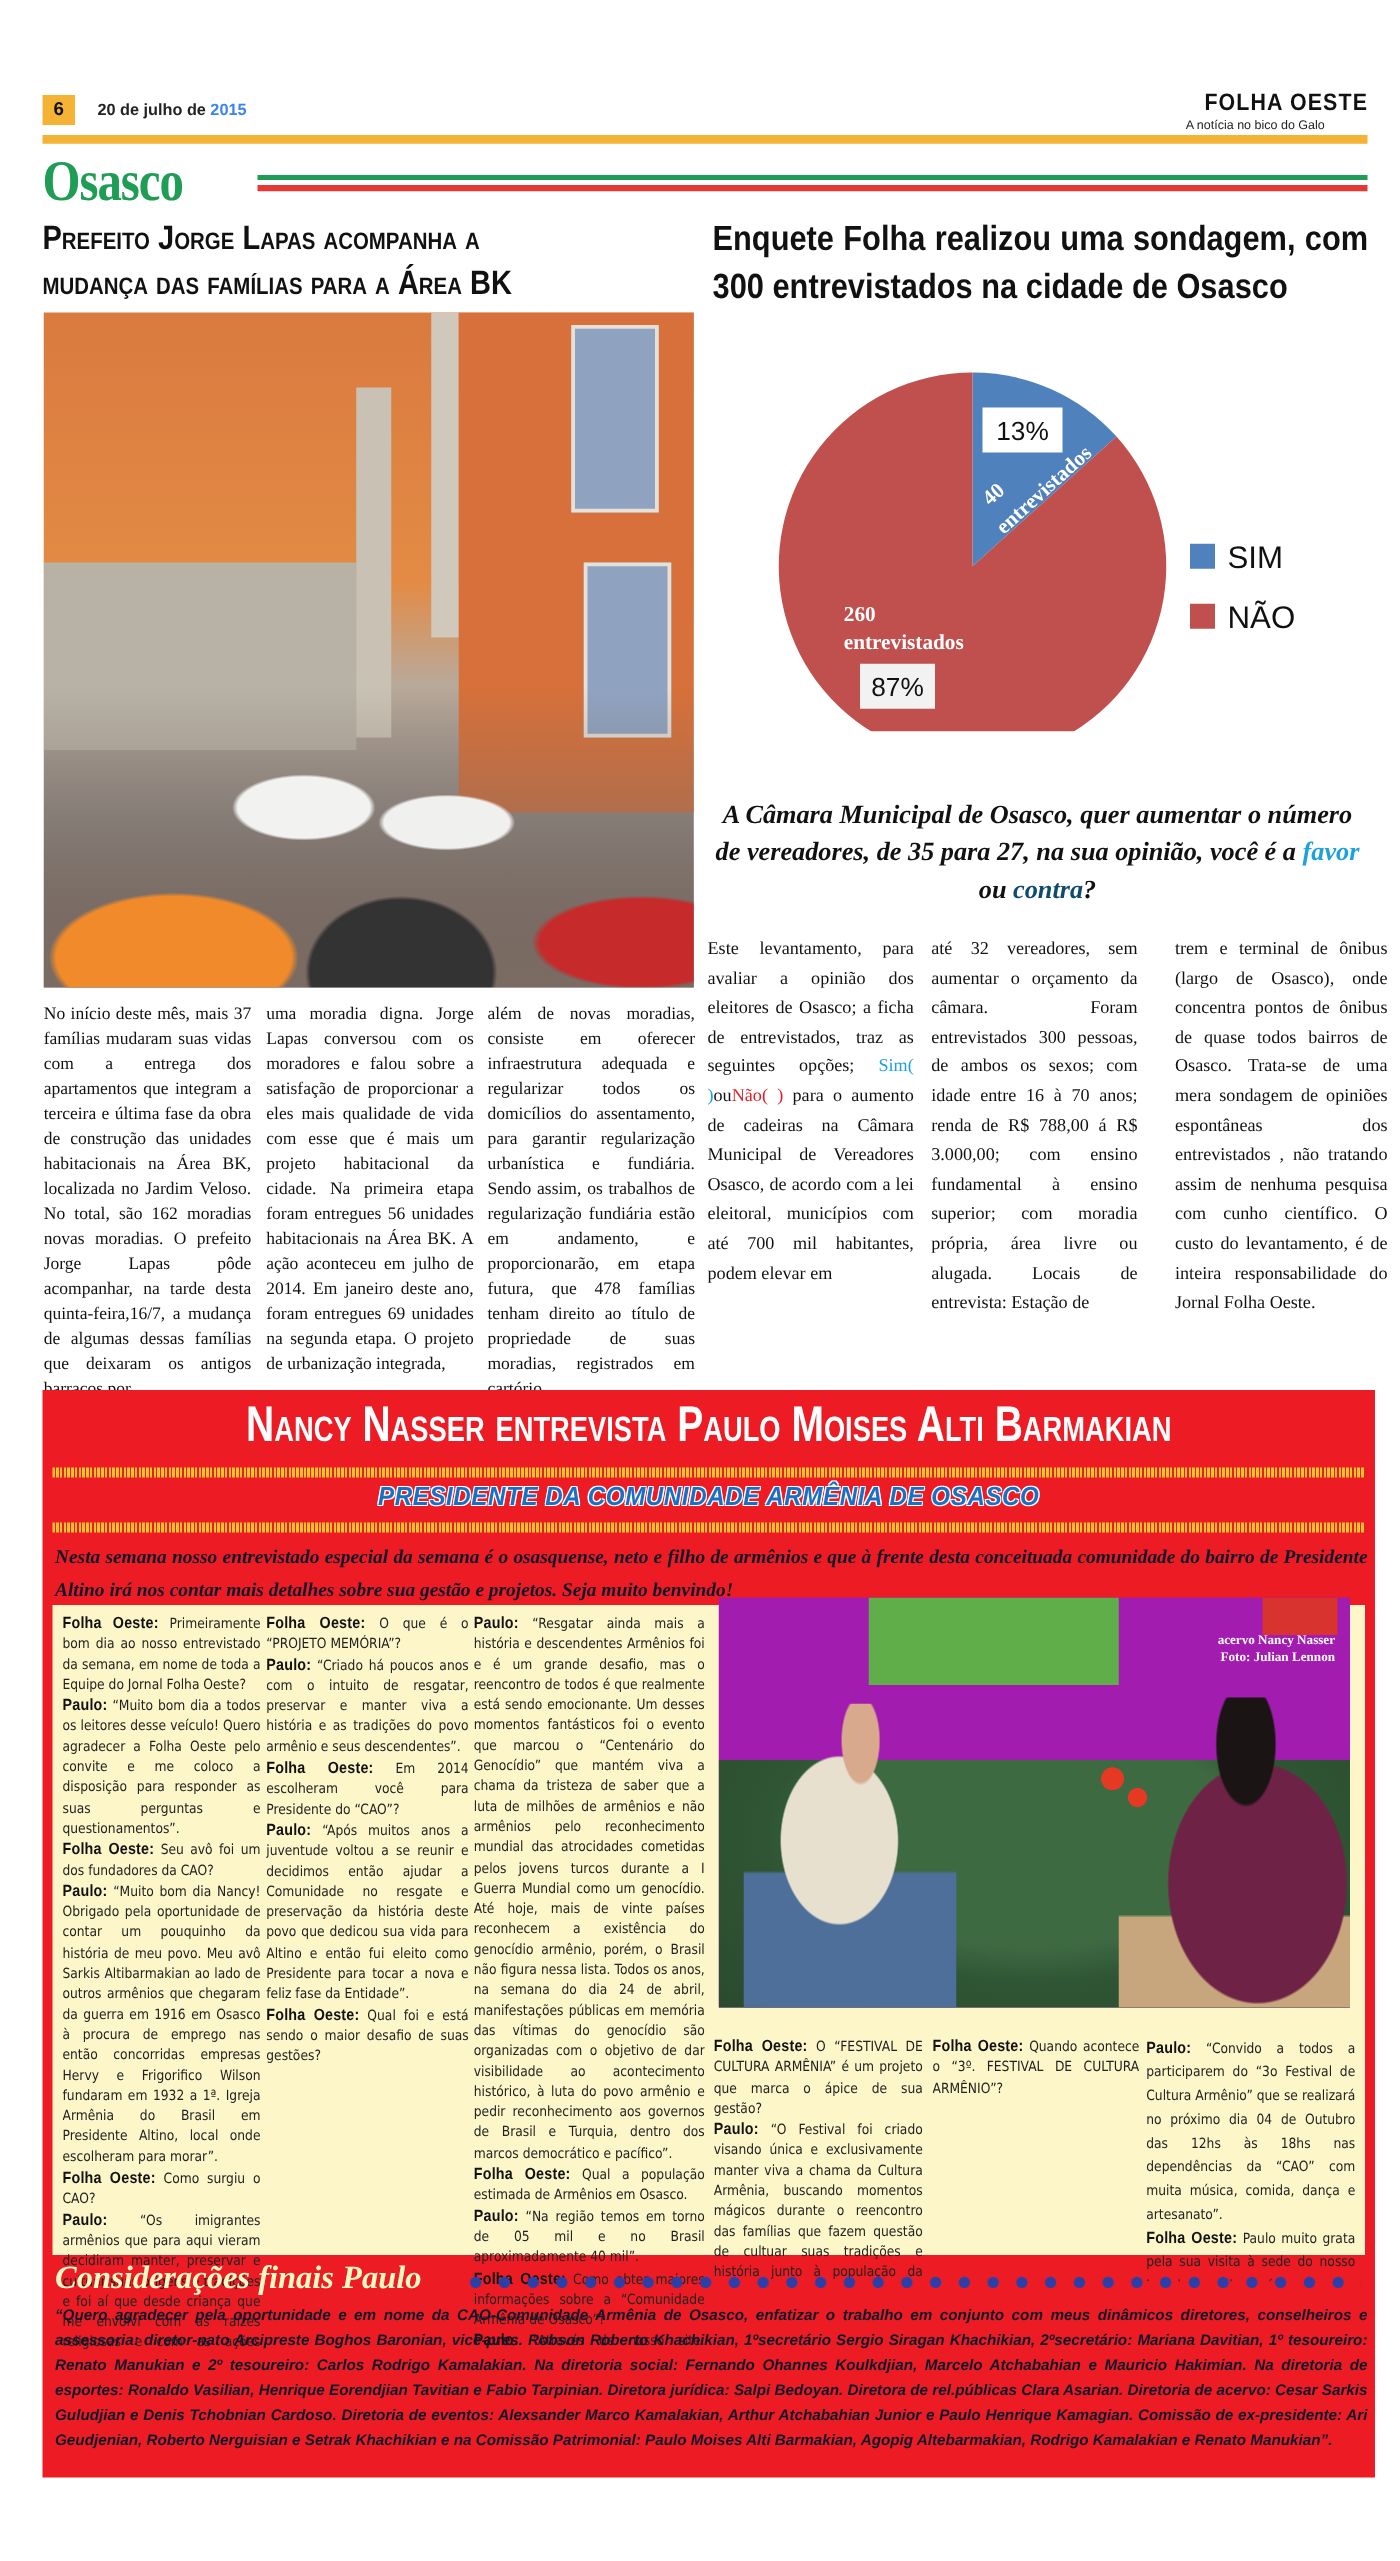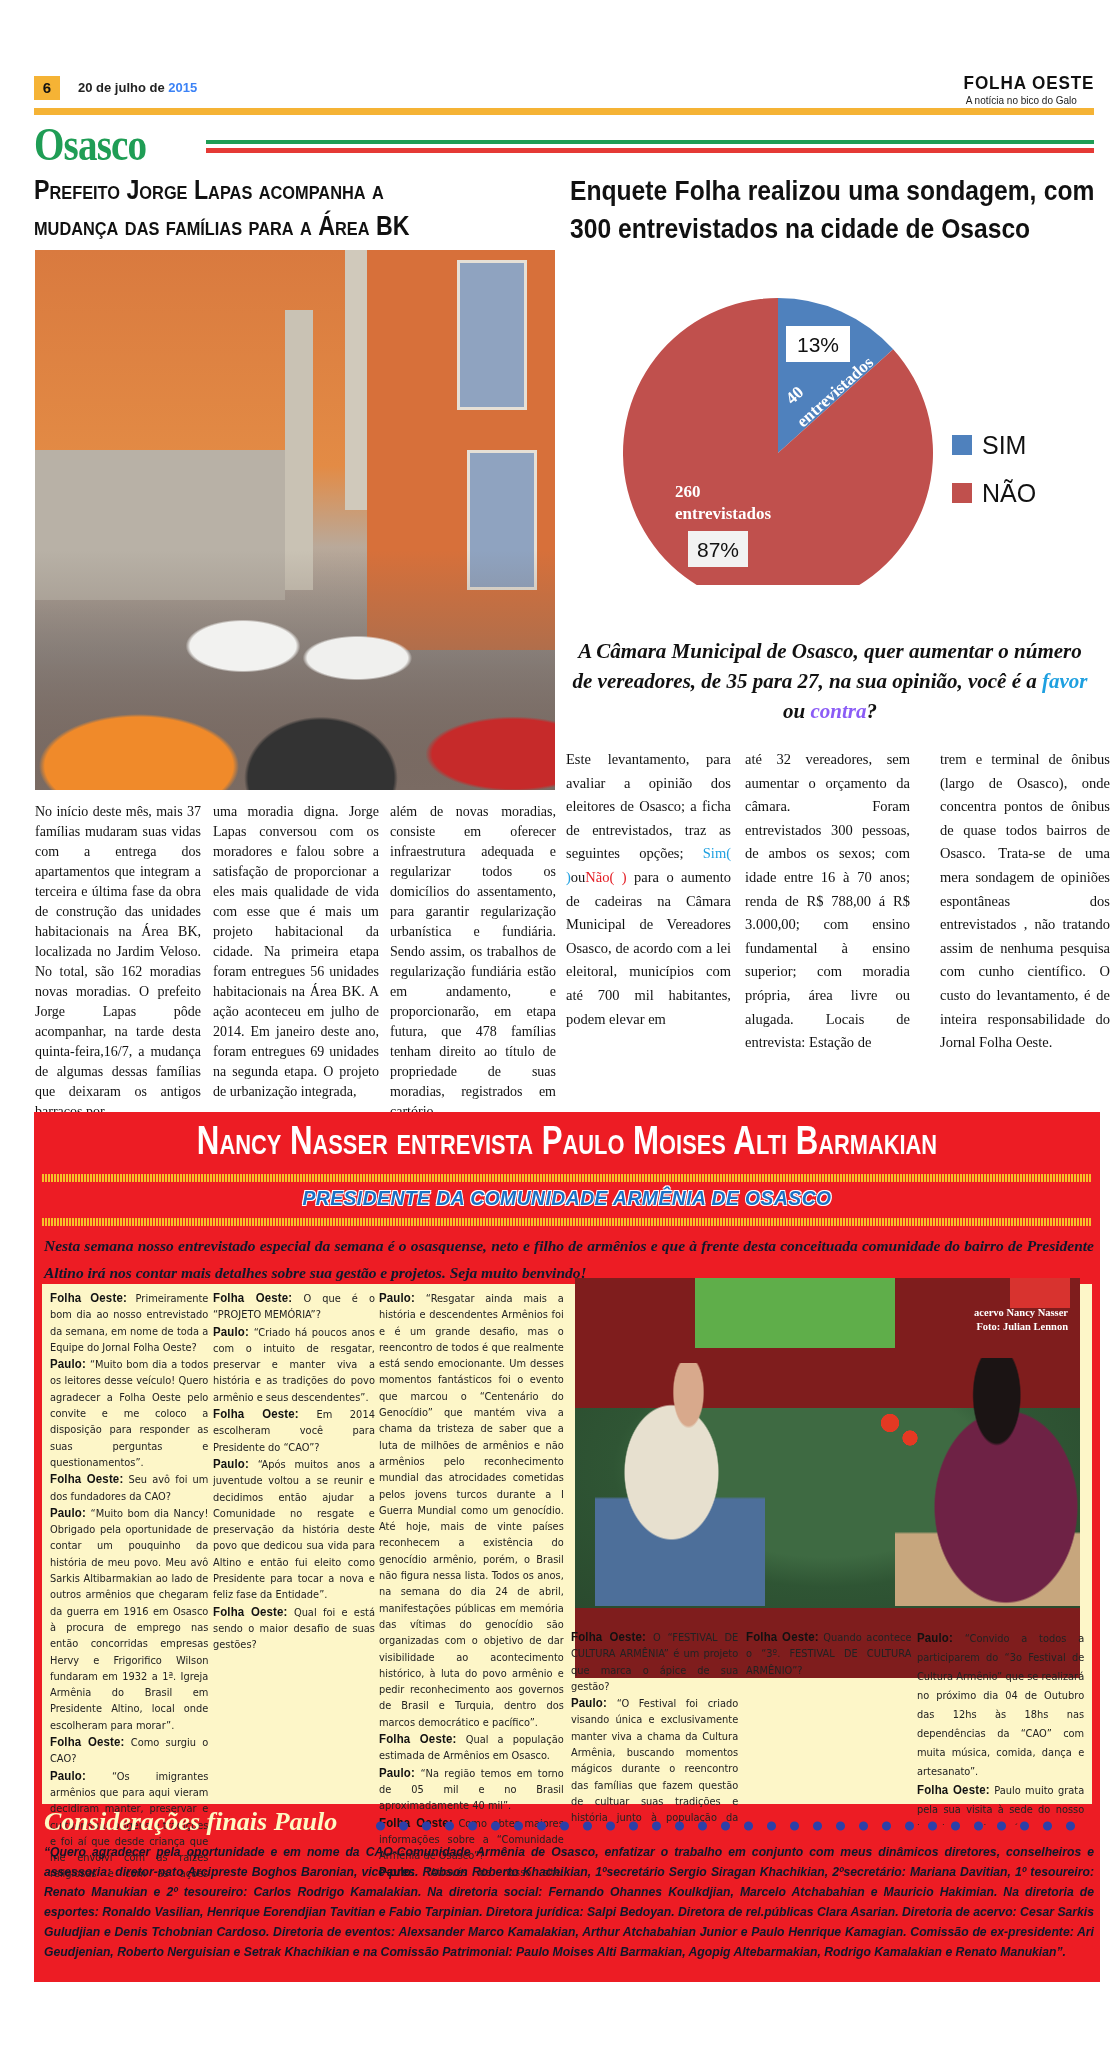--- a/index.html
+++ b/index.html
@@ -4,21 +4,21 @@
 <style>
   * { box-sizing: border-box; margin: 0; padding: 0; }
   html, body { width: 1120px; height: 2049px; background: #ffffff; overflow: hidden; }
   body { position: relative; font-family: "Liberation Serif", serif; color: #111; }
 
   
   .hdr { position: absolute; left: 34px; top: 72px; width: 1060px; height: 44px; }
   .page-num { position: absolute; left: 0; top: 4px; width: 26px; height: 24px; background: #f5b335; color: #111; font: bold 15px "Liberation Sans", sans-serif; text-align: center; line-height: 24px; }
   .date { position: absolute; left: 44px; top: 8px; font: bold 13px "Liberation Sans", sans-serif; color: #222; }
   .date .yr { color: #3b82f6; }
-  .brand { position: absolute; right: 0; top: 0; text-align: center; }
+  .brand { position: absolute; right: 0; top: 0; text-align: left; }
   .brand-name { font: bold 19px "Liberation Sans", sans-serif; letter-spacing: 1px; transform: scaleX(0.9); transform-origin: right; color: #111; }
   .brand-tag { font: 10px "Liberation Sans", sans-serif; color: #222; margin-top: 1px; }
   .hdr-bar { position: absolute; left: 34px; top: 108px; width: 1060px; height: 7px; background: #f5b335; }
 
   
   .section { position: absolute; left: 34px; top: 118px; width: 1060px; height: 50px; }
   .section-title { position: absolute; left: 0; top: 0; font: bold 46px "Liberation Serif", serif; color: #1f9d55; transform: scaleX(0.85); transform-origin: left; letter-spacing: -1px; }
   .stripe { position: absolute; left: 172px; right: 0; height: 4px; }
   .stripe.g { top: 22px; background: #1f9d55; }
   .stripe.w { top: 26px; height: 3px; background: #fff; }
@@ -38,21 +38,21 @@
   .lc1 { left: 35px; top: 802px; width: 166px; }
   .lc2 { left: 213px; top: 802px; width: 166px; }
   .lc3 { left: 390px; top: 802px; width: 166px; }
 
   
   .h-right { position: absolute; left: 570px; top: 172px; width: 525px; font: bold 28px/38px "Liberation Sans", sans-serif; color: #111; text-align: justify; transform: scaleX(0.88); transform-origin: left; width: 596px; }
   .pie-wrap { position: absolute; left: 560px; top: 285px; width: 540px; height: 300px; }
   .pie-wrap svg { position: absolute; left: 0; top: 0; }
   .question { position: absolute; left: 570px; top: 636px; width: 520px; text-align: center; font: bold italic 21px/30px "Liberation Serif", serif; color: #111; }
   .question .fav { color: #1ea0e0; }
-  .question .con { color: #8b5cf6; }
+  .question .con { color: #0c4a6e; }
   .rc1 { left: 566px; top: 748px; width: 165px; font-size: 14.5px; line-height: 23.6px; }
   .rc2 { left: 745px; top: 748px; width: 165px; font-size: 14.5px; line-height: 23.6px; }
   .rc3 { left: 940px; top: 748px; width: 170px; font-size: 14.5px; line-height: 23.6px; }
   .sim { color: #1ea0e0; }
   .nao { color: #e31c23; }
 
   
   .ibox { position: absolute; left: 34px; top: 1112px; width: 1066px; height: 870px; background: #ed1c24; }
   .ititle { position: absolute; left: 0; top: 6px; width: 1066px; text-align: center; font: bold 40px "Liberation Sans", sans-serif; color: #fff; font-variant: small-caps; transform: scaleX(0.78); white-space: nowrap; }
   .hatch { position: absolute; left: 8px; width: 1050px; height: 8px; background: repeating-linear-gradient(90deg, #f6c12a 0 2px, #ed1c24 2px 3px); }
@@ -62,21 +62,21 @@
   .iintro { position: absolute; left: 10px; top: 120px; width: 1050px; font: bold italic 15.5px/27px "Liberation Serif", serif; color: #0f172a; text-align: justify; }
   .cream { position: absolute; left: 8px; top: 172px; width: 1050px; height: 520px; background: #fdf6c8; }
   .ic { position: absolute; font: 11.2px/16.3px "DejaVu Sans", sans-serif; color: #222; text-align: justify; transform: scaleX(0.88); transform-origin: left top; }
   .ic b { font: bold 13px "Liberation Sans", sans-serif; color: #111; letter-spacing: 0.2px; }
   .ic1 { left: 16px; top: 178px; width: 180px; }
   .ic2 { left: 179px; top: 178px; width: 184px; }
   .ic3 { left: 345px; top: 178px; width: 210px; }
   .ic4 { left: 537px; top: 517px; width: 190px; }
   .ic5 { left: 712px; top: 517px; width: 188px; }
   .ic6 { left: 883px; top: 517px; width: 190px; font-size: 11.2px; line-height: 19px; }
-  .photo2 { position: absolute; left: 541px; top: 166px; width: 505px; height: 400px; overflow: hidden; background: #7f1d1d; }
+  .photo2 { position: absolute; left: 541px; top: 166px; width: 505px; height: 328px; overflow: hidden; background: #a21caf; }
   .photo2 .sign { position: absolute; left: 120px; top: 0; width: 200px; height: 70px; background: #5fae4a; }
   .photo2 .redflag { position: absolute; right: 10px; top: 0; width: 60px; height: 30px; background: #d8332f; }
   .photo2 .sofa { position: absolute; left: 0; top: 130px; width: 505px; height: 200px; background: radial-gradient(ellipse at 50% 30%, #3e6a42 0 45%, #2f5534 60%, #2a4a2e 100%); }
   .photo2 .man { position: absolute; left: 20px; top: 85px; width: 170px; height: 243px; background: radial-gradient(ellipse at 55% 12%, #d8a98c 0 11%, transparent 12%), radial-gradient(ellipse at 45% 45%, #e7e0cf 0 35%, transparent 36%), linear-gradient(180deg, transparent 55%, #4d6f9a 56%); }
   .photo2 .woman { position: absolute; left: 320px; top: 80px; width: 185px; height: 248px; background: radial-gradient(ellipse at 55% 15%, #1b1414 0 16%, transparent 17%), radial-gradient(ellipse at 60% 60%, #6e2245 0 45%, transparent 46%), linear-gradient(180deg, transparent 70%, #c7a67d 71%); }
   .photo2 .flower { position: absolute; left: 300px; top: 130px; width: 50px; height: 50px; background: radial-gradient(circle at 30% 30%, #e53923 0 18%, transparent 19%), radial-gradient(circle at 70% 60%, #e53923 0 16%, transparent 17%); }
   .credit { position: absolute; right: 12px; top: 28px; text-align: right; font: bold 10.5px/14px "Liberation Serif", serif; color: #fff; }
 
   .cons-title { position: absolute; left: 10px; top: 695px; font: bold italic 26px "Liberation Serif", serif; color: #fef9c3; }
   .dots { position: absolute; left: 335px; top: 708px; width: 720px; height: 12px; background: radial-gradient(circle, #2c3fa8 0 4px, transparent 5px) 0 0/23px 12px repeat-x; }

